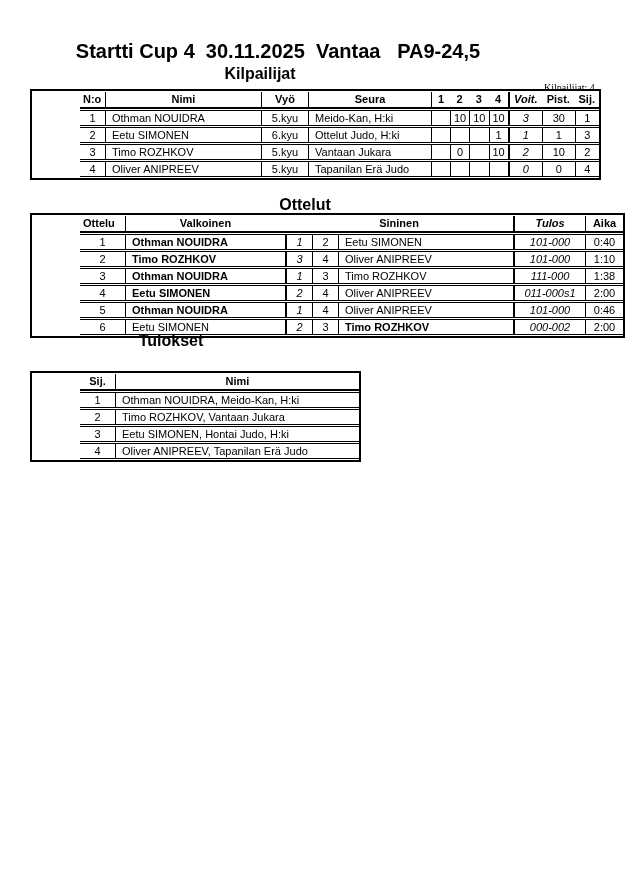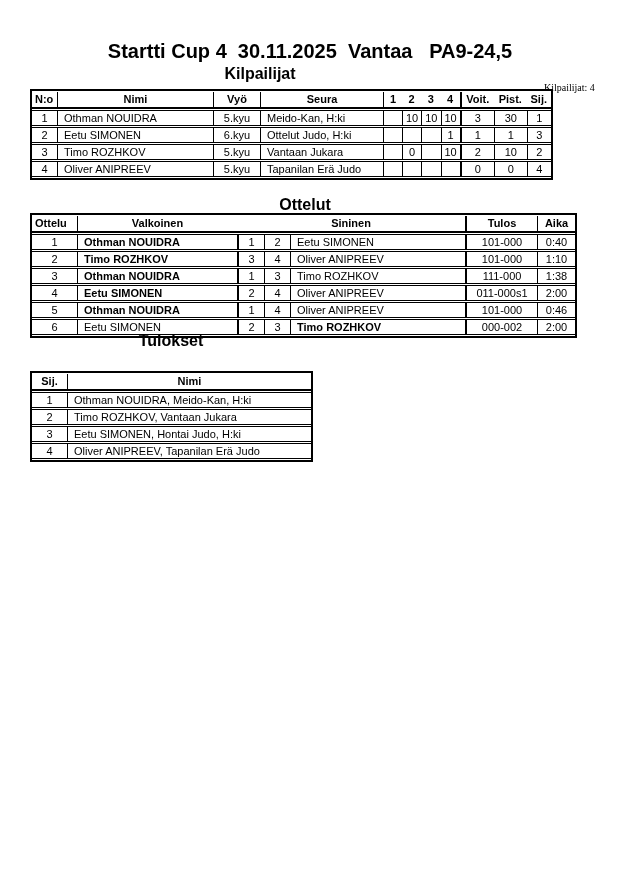--- a/index.html
+++ b/index.html
@@ -3,40 +3,40 @@
 <meta charset="utf-8">
 <style>
   html,body{margin:0;padding:0;}
   body{
     width:630px;height:891px;background:#ffffff;position:relative;
     font-family:"Liberation Sans", sans-serif;color:#000;
   }
   .abs{position:absolute;}
   .page-title{
     top:40px;left:0;width:556px;text-align:center;
-    font-size:20px;font-weight:bold;white-space:pre;padding-left:32px;
+    font-size:20px;font-weight:bold;white-space:pre;
   }
   .sec-title{font-size:16px;font-weight:bold;text-align:center;width:300px;}
   #kilpailijat-title{top:65px;left:110px;}
   #ottelut-title{top:196px;left:155px;}
   #tulokset-title{top:332px;left:21px;}
   .count-label{top:82px;left:544px;font-size:10px;font-family:Liberation Serif, serif;}
   .grid{border:2px solid #000;background:#fff;}
   #t1{top:89px;left:30px;}
   #t2{top:213px;left:30px;}
   #t3{top:371px;left:30px;}
-  table{border-collapse:separate;border-spacing:0 1px;table-layout:fixed;}
+  table{border-collapse:separate;border-spacing:0 1px;table-layout:fixed;padding-left:48px;}
   th,td{
     box-sizing:border-box;height:16px;font-size:11px;line-height:13px;
     padding:0 3px;overflow:hidden;white-space:nowrap;vertical-align:middle;
     border-top:1px solid #000;border-bottom:1px solid #000;border-left:1px solid #000;
   }
   th{height:17px;border-top:none;border-bottom:2px solid #000;font-weight:bold;}
   .no-l{border-left:none;}
-  .thick-l{border-left:2px solid #000;}
+  .thick-l{border-left:2px solid #000;font-style:italic;}
   .al{text-align:left;}
   .ac{text-align:center;}
   .pad{padding-left:6px;}
   .b{font-weight:bold;}
 </style>
 </head>
 <body>
 
 <div class="abs page-title">Startti Cup 4  30.11.2025  Vantaa   PA9-24,5</div>
 <div class="abs sec-title" id="kilpailijat-title">Kilpailijat</div>

